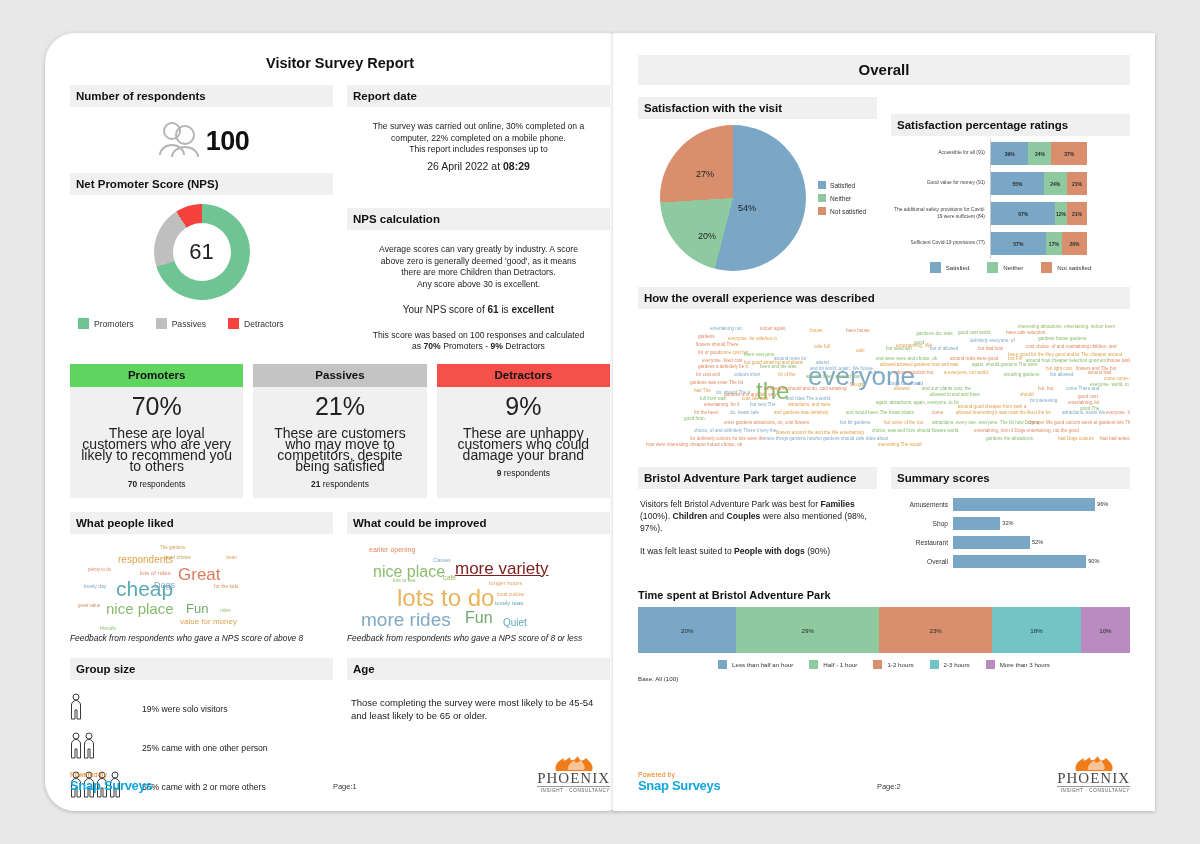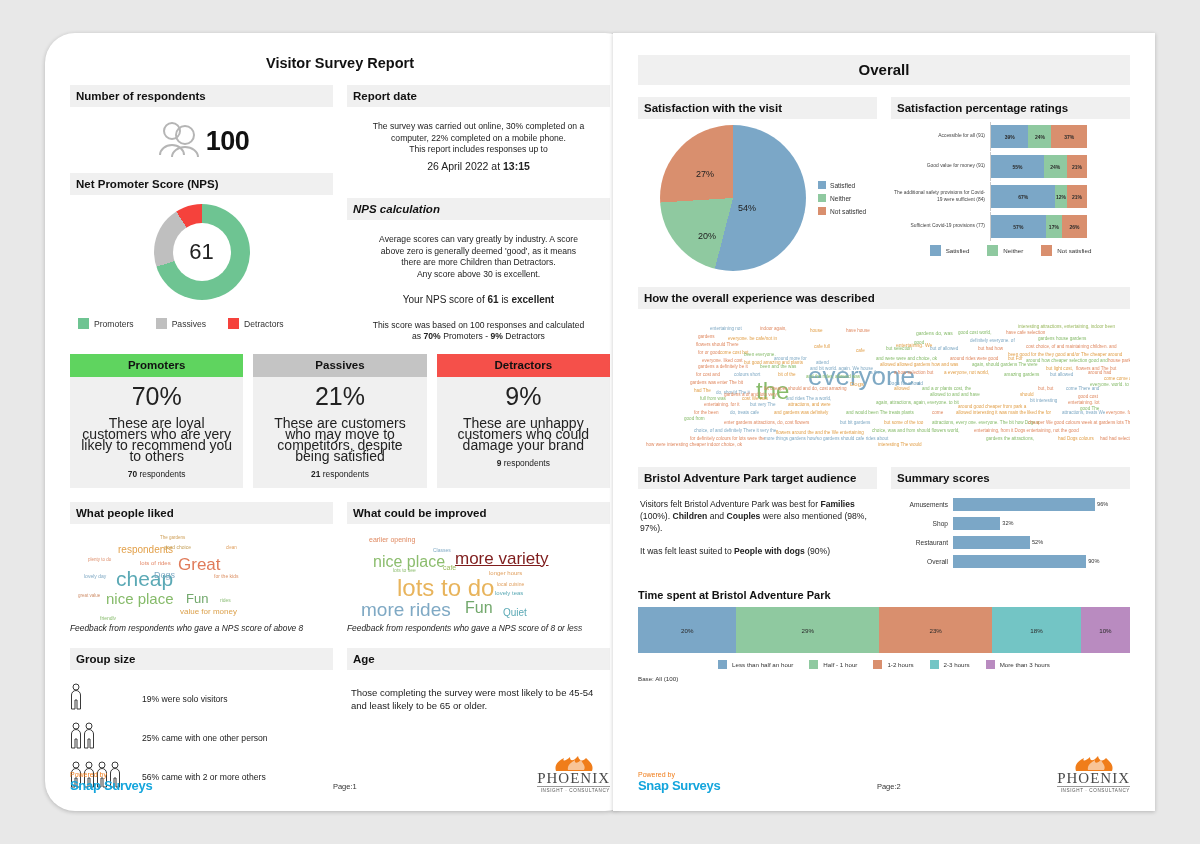--- a/index.html
+++ b/index.html
@@ -177,25 +177,25 @@
             </div>
         </div>
 
         <div class="col">
           <div class="sect-head">Report date</div>
           <div class="body-txt center" style="padding:14px 6px 6px;">
             <div>The survey was carried out online, 30% completed on a</div>
             <div>computer, 22% completed on a mobile phone.</div>
             <div>This report includes responses up to</div>
             <div style="font-size:10.5px;margin-top:5px;">
-              <span>26 April 2022 at </span><b>13:15</b>
-            </div>
-          </div>
-
-          <div class="sect-head" style="margin-top:20px;font-style:italic;">NPS calculation</div>
+              <span>26 April 2022 at </span><b>08:29</b>
+            </div>
+          </div>
+
+          <div class="sect-head" style="margin-top:30px;">NPS calculation</div>
           <div class="body-txt center" style="padding:14px 6px 0;">
             <div>Average scores can vary greatly by industry. A score</div>
             <div>above zero is generally deemed 'good', as it means</div>
             <div>there are more Children than Detractors.</div>
             <div>Any score above 30 is excellent.</div>
             <div style="font-size:10px;margin-top:14px;">
               <span>Your NPS score of </span><b>61</b><span> is </span><b>excellent</b>
             </div>
             <div style="margin-top:14px;">
               <div>This score was based on 100 responses and calculated</div>
@@ -331,21 +331,21 @@
         <div class="ph-sub">INSIGHT · CONSULTANCY</div>
       </div>
     </div>
   </div>
 
   <div class="page" id="page-2">
     <div class="page-inner">
 
       <div class="big-title">Overall</div>
 
-      <div class="grid2" style="margin-top:12px;">
+      <div class="grid2" style="margin-top:12px;align-items:flex-end;">
 
         <div class="col">
           <div class="sect-head">Satisfaction with the visit</div>
           <div class="pie-area">
             <div class="pie" id="sat-pie" style="background: conic-gradient(rgb(123, 167, 199) 0%, rgb(123, 167, 199) 54%, rgb(143, 201, 160) 54%, rgb(143, 201, 160) 74%, rgb(217, 143, 110) 74%, rgb(217, 143, 110) 101%);">
                 <div class="pie-lab" style="left: 78px; top: 78px;">54%</div>
                 <div class="pie-lab" style="left: 38px; top: 106px;">20%</div>
                 <div class="pie-lab" style="left: 36px; top: 44px;">27%</div>
               </div>
             <div class="vlegend" id="pie-legend">

